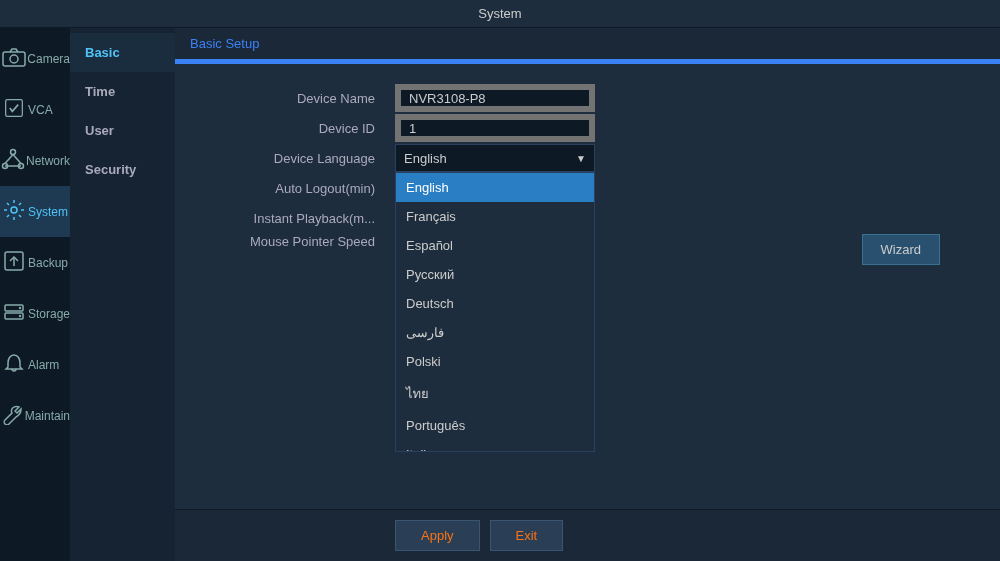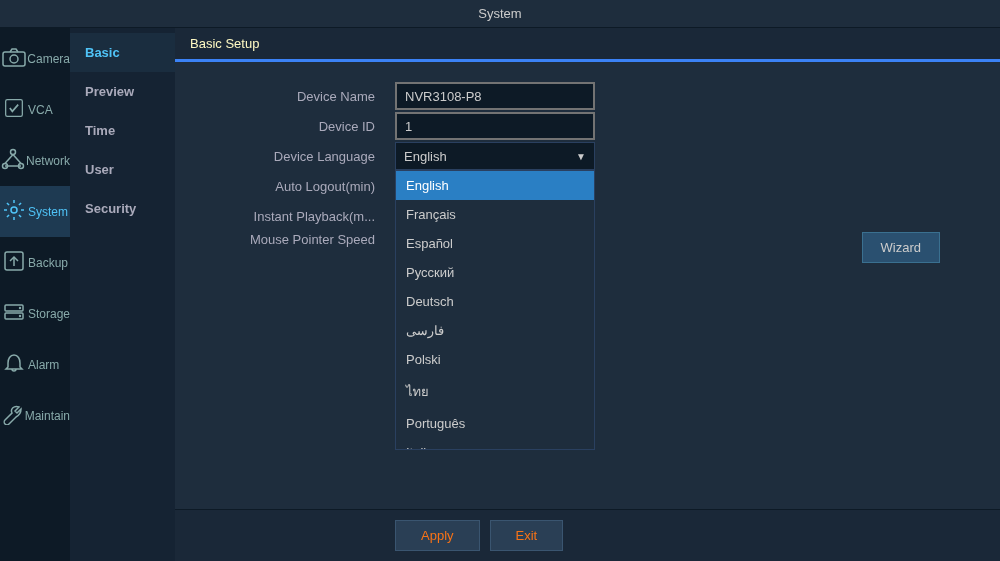--- a/index.html
+++ b/index.html
@@ -92,23 +92,23 @@
     .content-area {
       flex: 1;
       background: #1e2d3d;
       display: flex;
       flex-direction: column;
     }
 
     .content-header {
       background: #1a2838;
       padding: 8px 15px;
-      border-bottom: 3px solid #3b82f6;
-      font-size: 13px;
-      color: #fef9c3;
+      border-bottom: 5px solid #3b82f6;
+      font-size: 13px;
+      color: #3b82f6;
     }
 
     .content-body {
       flex: 1;
       padding: 20px 30px;
       position: relative;
     }
 
     .form-table {
       display: grid;
@@ -120,21 +120,21 @@
 
     .form-label {
       color: #aab;
       text-align: right;
       padding-right: 10px;
       font-size: 13px;
     }
 
     .form-input {
       background: #0d1a26;
-      border: 2px solid #737373;
+      border: 6px solid #737373;
       color: #ccc;
       padding: 5px 8px;
       font-size: 13px;
       width: 200px;
       height: 28px;
     }
 
     .dropdown-container {
       position: relative;
       width: 236px;
@@ -351,23 +351,20 @@
         </svg>
       </div>
       <span>Maintain</span>
     </div>
 
   </div>
 
   <div class="sub-sidebar">
     <div class="sub-item active">
       <span>Basic</span>
-    </div>
-    <div class="sub-item">
-      <span>Preview</span>
     </div>
     <div class="sub-item">
       <span>Time</span>
     </div>
     <div class="sub-item">
       <span>User</span>
     </div>
     <div class="sub-item">
       <span>Security</span>
     </div>

